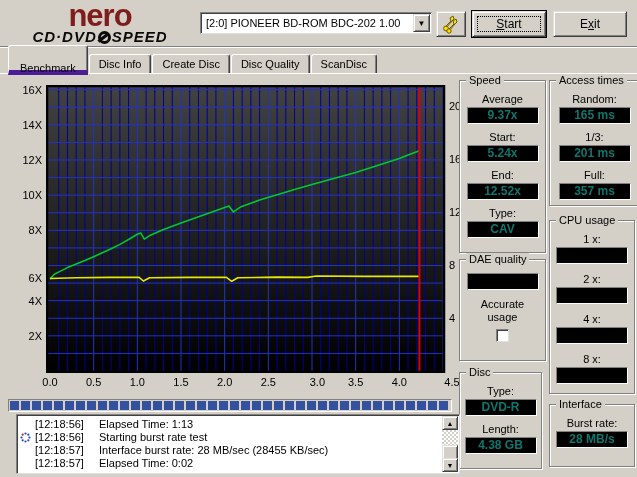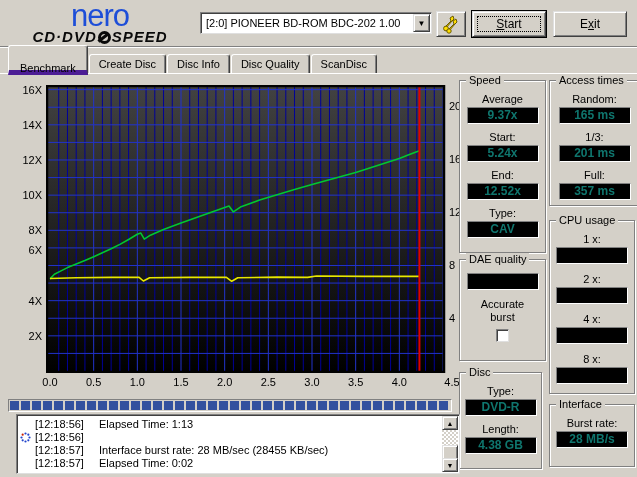--- a/index.html
+++ b/index.html
@@ -8,21 +8,21 @@
          font-size:11px; color:#000; }
 
   
   .raised { background:#d4d0c8; border:1px solid; border-color:#dfdfdf #404040 #404040 #dfdfdf;
             box-shadow: inset 1px 1px 0 #fff, inset -1px -1px 0 #808080; }
   .sunken-field { background:#fff; border:1px solid; border-color:#808080 #dfdfdf #dfdfdf #808080;
             box-shadow: inset 1px 1px 0 #404040, inset -1px -1px 0 #fff; }
 
   
   #logo { position:absolute; left:14px; top:3px; width:172px; text-align:center; cursor:default; }
-  #logo .brand { font-size:31px; font-weight:400; letter-spacing:-1px; line-height:26px; color:#1d4ed8; }
+  #logo .brand { font-size:31px; font-weight:700; letter-spacing:-1px; line-height:26px; color:#7f1d1d; }
   #logo .product { font-size:15px; font-weight:bold; font-style:italic; letter-spacing:1px; color:#0a0a0a; line-height:16px; }
   #logo .disc-glyph { display:inline-block; width:13px; height:13px; border:3px solid #0a0a0a; border-radius:50%;
                       vertical-align:-2px; margin:0 1px; position:relative; }
   #logo .disc-glyph::after { content:""; position:absolute; left:-4px; top:2px; width:13px; height:3px;
                       background:#0a0a0a; transform:rotate(-38deg); }
   #drive-combo { position:absolute; left:200px; top:12px; width:232px; height:22px; }
   #drive-combo .combo-text { position:absolute; left:3px; top:2px; right:20px; bottom:2px;
                       line-height:16px; padding-left:2px; white-space:nowrap; overflow:hidden; }
   #drive-combo .combo-arrow { position:absolute; right:1px; top:1px; width:17px; height:18px;
                       text-align:center; line-height:17px; font-size:8px; }
@@ -126,22 +126,22 @@
   <div id="exit-button" class="toolbtn raised">
       <span>E</span>
       <span class="accel">x</span>
       <span>it</span>
     </div>
 
   <div id="toolbar-groove"></div>
 
   <div id="tabs">
       <div class="tab active">Benchmark</div>
+      <div class="tab">Disc Info</div>
       <div class="tab">Create Disc</div>
-      <div class="tab">Disc Info</div>
       <div class="tab">Disc Quality</div>
       <div class="tab">ScanDisc</div>
     </div>
   <div id="page-edge"></div>
 
   <div id="plot-wrap">
     <svg id="plot-svg" width="400" height="288" viewBox="0 0 400 288">
         <defs>
           <linearGradient id="plotbg" x1="0" y1="0" x2="0" y2="1">
             <stop offset="0" stop-color="#424242"></stop>
@@ -215,39 +215,39 @@
         <line x1="373.42" y1="2" x2="373.42" y2="286" stroke="#e00000" stroke-width="2"></line>
         <rect x="1" y="1" width="397" height="286" fill="none" stroke="#000" stroke-width="2.5"></rect>
       </svg>
   </div>
   <div id="y-left-labels">
       <div class="ytick-left" style="top: 83.6378px;">16X</div>
       <div class="ytick-left" style="top: 118.808px;">14X</div>
       <div class="ytick-left" style="top: 153.978px;">12X</div>
       <div class="ytick-left" style="top: 189.149px;">10X</div>
       <div class="ytick-left" style="top: 224.319px;">8X</div>
-      <div class="ytick-left" style="top: 244px;">6X</div>
+      <div class="ytick-left" style="top: 272px;">6X</div>
       <div class="ytick-left" style="top: 294.659px;">4X</div>
       <div class="ytick-left" style="top: 329.83px;">2X</div>
     </div>
   <div id="y-right-labels">
       <div class="ytick-right" style="top: 99.5794px;">20</div>
       <div class="ytick-right" style="top: 152.664px;">16</div>
       <div class="ytick-right" style="top: 205.748px;">12</div>
       <div class="ytick-right" style="top: 258.832px;">8</div>
       <div class="ytick-right" style="top: 311.916px;">4</div>
     </div>
   <div id="x-labels">
       <div class="xtick" style="left: 37px;">0.0</div>
       <div class="xtick" style="left: 80.6667px;">0.5</div>
       <div class="xtick" style="left: 124.333px;">1.0</div>
       <div class="xtick" style="left: 168px;">1.5</div>
       <div class="xtick" style="left: 211.667px;">2.0</div>
       <div class="xtick" style="left: 255.333px;">2.5</div>
-      <div class="xtick" style="left: 299px;">3.0</div>
+      <div class="xtick" style="left: 299px; text-align: right;">3.0</div>
       <div class="xtick" style="left: 342.667px;">3.5</div>
       <div class="xtick" style="left: 386.333px;">4.0</div>
       <div class="xtick" style="left: 439px;">4.5</div>
     </div>
 
   <div class="groupbox" id="speed-group" style="left:459px;top:80px;width:87px;height:173px;">
     <div class="gb-title">Speed</div>
     <div class="gb-inner">
         <div class="field-label">Average</div>
         <div class="vbox">9.37x</div>
@@ -257,21 +257,21 @@
         <div class="vbox">12.52x</div>
         <div class="field-label">Type:</div>
         <div class="vbox">CAV</div>
       </div>
   </div>
 
   <div class="groupbox" id="dae-group" style="left:459px;top:259px;width:87px;height:102px;">
     <div class="gb-title">DAE quality</div>
     <div class="gb-inner">
       <div class="vbox"></div>
-      <div class="field-label two-line"><span>Accurate</span><br><span>burst</span></div>
+      <div class="field-label two-line"><span>Accurate</span><br><span>usage</span></div>
       <div class="checkbox"></div>
     </div>
   </div>
 
   <div class="groupbox" id="disc-group" style="left:459px;top:372px;width:83px;height:97px;">
     <div class="gb-title">Disc</div>
     <div class="gb-inner">
         <div class="field-label">Type:</div>
         <div class="vbox">DVD-R</div>
         <div class="field-label">Length:</div>
@@ -328,20 +328,21 @@
             <circle cx="9.5" cy="5.5" r="1.1" fill="#2244cc"></circle>
             <circle cx="8.32842712474619" cy="8.32842712474619" r="1.1" fill="#2244cc"></circle>
             <circle cx="5.5" cy="9.5" r="1.1" fill="#2244cc"></circle>
             <circle cx="2.67157287525381" cy="8.32842712474619" r="1.1" fill="#2244cc"></circle>
             <circle cx="1.5" cy="5.500000000000001" r="1.1" fill="#2244cc"></circle>
             <circle cx="2.6715728752538093" cy="2.67157287525381" r="1.1" fill="#cc2200"></circle>
             <circle cx="5.499999999999999" cy="1.5" r="1.1" fill="#2244cc"></circle>
             <circle cx="8.32842712474619" cy="2.6715728752538093" r="1.1" fill="#2244cc"></circle>
           </svg>
           <span class="log-time">[12:18:56]</span>
+          <span class="log-text">Starting burst rate test</span>
         </div>
         <div class="log-row">
           <span class="log-time">[12:18:57]</span>
           <span class="log-text">Interface burst rate: 28 MB/sec (28455 KB/sec)</span>
         </div>
         <div class="log-row">
           <span class="log-time">[12:18:57]</span>
           <span class="log-text">Elapsed Time:  0:02</span>
         </div>
       </div>

